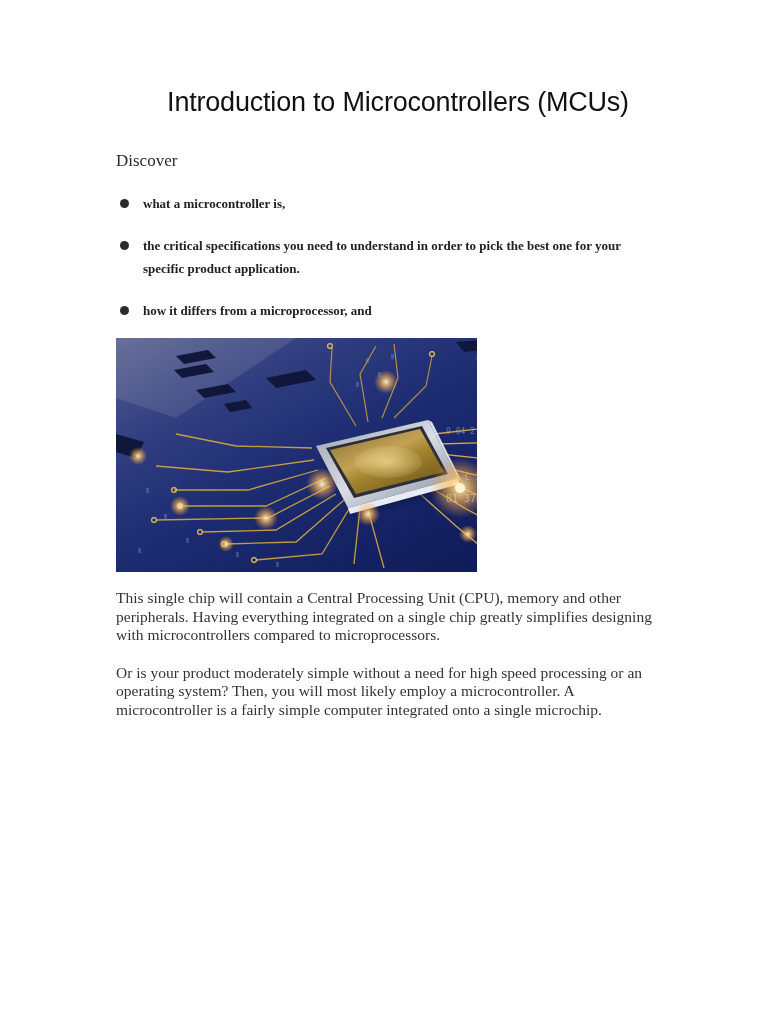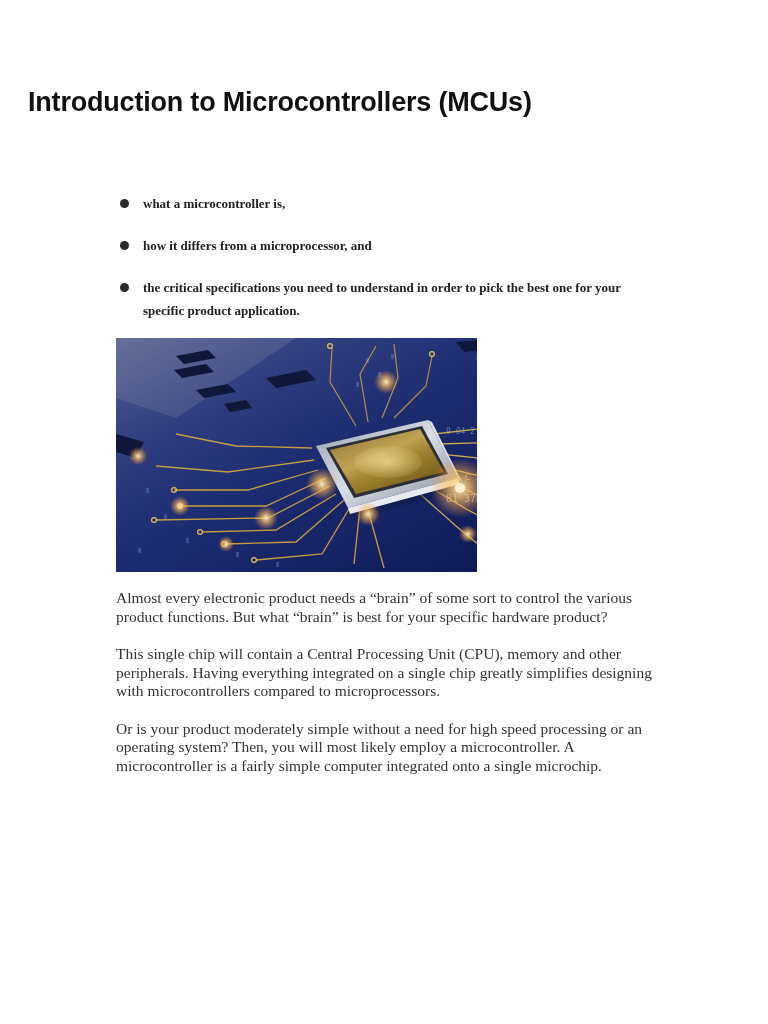--- a/index.html
+++ b/index.html
@@ -13,23 +13,23 @@
     background: #ffffff;
     overflow: hidden;
     margin: 0 auto;
   }
 
   .doc-title {
     position: absolute;
     top: 87px;
     left: 0;
     width: 768px;
-    text-align: left;
+    text-align: center;
     font-family: "Liberation Sans", "DejaVu Sans", sans-serif;
-    font-weight: bold;
+    font-weight: normal;
     font-size: 27px;
     letter-spacing: -0.2px;
     color: #111111;
     padding-left: 28px;
   }
 
   .content {
     position: absolute;
     left: 116px;
     width: 540px;
@@ -80,33 +80,34 @@
     max-width: 540px;
   }
 </style>
 </head>
 <body>
 
 <div class="page">
 
   <h1 class="doc-title">Introduction to Microcontrollers (MCUs)</h1>
 
+  <div class="content discover" style="position:absolute;">Discover</div>
 
   <ul class="content bullet-list" style="position:absolute;">
     <li>
       <span class="bullet-dot"></span>
       <span>what a microcontroller is,</span>
     </li>
     <li>
       <span class="bullet-dot"></span>
-      <span>how it differs from a microprocessor, and</span>
+      <span>the critical specifications you need to understand in order to pick the best one for your specific product application.</span>
     </li>
     <li>
       <span class="bullet-dot"></span>
-      <span>the critical specifications you need to understand in order to pick the best one for your specific product application.</span>
+      <span>how it differs from a microprocessor, and</span>
     </li>
   </ul>
 
   <div class="hero">
     <svg width="441" height="234" viewBox="0 0 441 234" role="img">
       <defs>
         <linearGradient id="board" x1="0" y1="0" x2="1" y2="1">
           <stop offset="0" stop-color="#5d6694"></stop>
           <stop offset="0.22" stop-color="#3a4787"></stop>
           <stop offset="0.5" stop-color="#23337c"></stop>
@@ -244,18 +245,17 @@
         <circle cx="380" cy="122" r="11" fill="url(#glow)"></circle>
         <circle cx="412" cy="170" r="9" fill="url(#glow)"></circle>
         <circle cx="352" cy="196" r="9" fill="url(#glow)"></circle>
         <circle cx="22" cy="118" r="9" fill="url(#glow)"></circle>
         <circle cx="110" cy="206" r="8" fill="url(#glow)"></circle>
       </g>
     </svg>
   </div>
 
   <div class="content body-copy" style="position:absolute;">
-    <p>Almost every electronic product needs a “brain” of some sort to control the various product functions. But what “brain” is best for your specific hardware product?</p>
     <p>This single chip will contain a Central Processing Unit (CPU), memory and other peripherals. Having everything integrated on a single chip greatly simplifies designing with microcontrollers compared to microprocessors.</p>
     <p>Or is your product moderately simple without a need for high speed processing or an operating system? Then, you will most likely employ a microcontroller. A microcontroller is a fairly simple computer integrated onto a single microchip.</p>
   </div>
 
 </div>
 
 </body></html>

